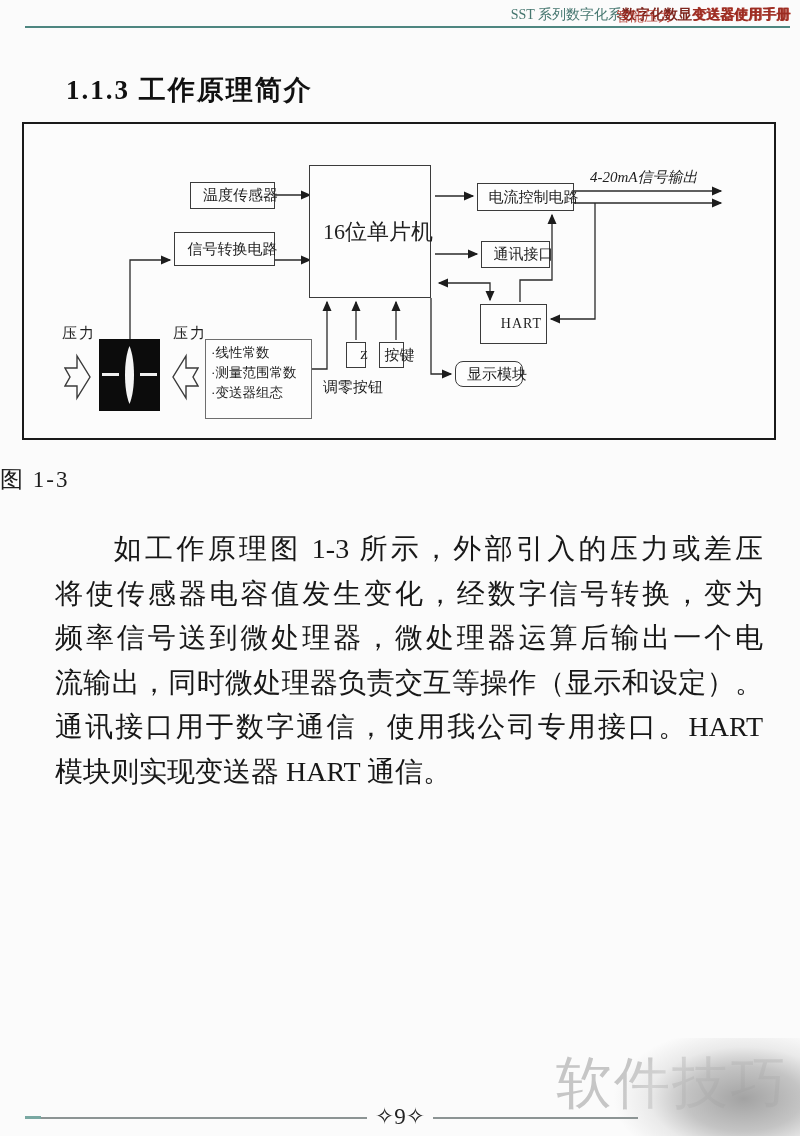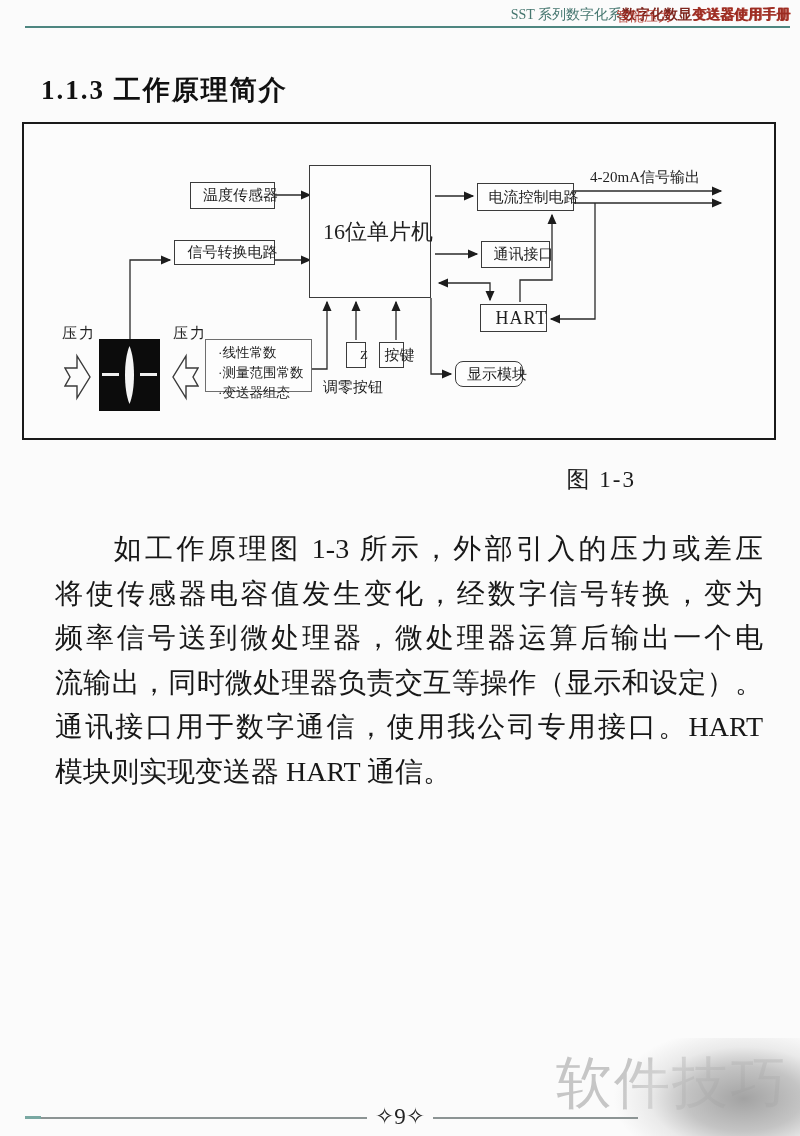--- a/index.html
+++ b/index.html
@@ -8,48 +8,48 @@
 
   
   #hdr{position:absolute;top:6px;right:10px;font-size:14px;white-space:nowrap;}
   #hdr .p1{color:#45766f;}
   #hdr .mid{position:relative;color:#7d241c;font-weight:bold;}
   #hdr .mid .over{position:absolute;left:-6px;top:1px;color:#b03327;opacity:.85;font-weight:normal;}
   #hdr .p3{color:#9b2c22;font-weight:bold;text-shadow:1px 0 0 #b5463a;}
   #hdr-rule{position:absolute;left:25px;top:26px;width:765px;height:2px;background:#4e8680;}
 
   
-  #sec-title{position:absolute;left:41px;top:72px;font-size:27px;font-weight:bold;letter-spacing:2px;color:#111;}
+  #sec-title{position:absolute;left:66px;top:72px;font-size:27px;font-weight:bold;letter-spacing:2px;color:#111;}
 
   
   #diagram{position:absolute;left:22px;top:122px;width:750px;height:314px;border:2px solid #1a1a1a;background:#fcfcfc;}
   #dsvg{position:absolute;left:0;top:0;}
   .box{position:absolute;border:1.5px solid #3b3b3b;background:#fdfdfd;display:flex;align-items:center;justify-content:center;
        font-size:15px;color:#1f1f1f;white-space:nowrap;box-sizing:border-box;padding-left:16px;}
   .dlabel{position:absolute;font-size:15px;color:#1f1f1f;white-space:nowrap;}
   #b-mcu{left:285px;top:41px;width:122px;height:133px;font-size:22px;}
   #b-temp{left:166px;top:58px;width:85px;height:27px;}
-  #b-sig{left:150px;top:116px;width:101px;height:25px;}
+  #b-sig{left:150px;top:108px;width:101px;height:34px;}
   #b-cur{left:453px;top:59px;width:97px;height:28px;text-align:center;}
   #b-comm{left:457px;top:117px;width:69px;height:27px;}
-  #b-hart{left:456px;top:180px;width:67px;height:28px;font-size:18px;letter-spacing:1px;}
+  #b-hart{left:456px;top:180px;width:67px;height:40px;font-size:14px;letter-spacing:1px;}
   #b-z{left:322px;top:218px;width:20px;height:26px;font-size:13px;}
   #b-keys{left:355px;top:218px;width:25px;height:26px;}
   #b-disp{left:431px;top:237px;width:68px;height:26px;border-radius:8px;}
-  #b-const{left:181px;top:215px;width:107px;height:53px;border:1.5px solid #6e6e6e;background:#fdfdfd;
-           position:absolute;box-sizing:border-box;padding:3px 0 0 12px;font-size:13.5px;line-height:20px;color:#1f1f1f;}
-  #lab-out{left:566px;top:44px;}
+  #b-const{left:181px;top:215px;width:107px;height:80px;border:1.5px solid #6e6e6e;background:#fdfdfd;
+           position:absolute;box-sizing:border-box;padding:3px 0 0 5px;font-size:13.5px;line-height:20px;color:#1f1f1f;}
+  #lab-out{left:566px;top:44px;font-style:italic;}
   #lab-pL{left:38px;top:200px;letter-spacing:2px;}
   #lab-pR{left:149px;top:200px;letter-spacing:2px;}
   #lab-zero{left:299px;top:254px;}
   #sensor{position:absolute;left:75px;top:215px;}
   .harrow{position:absolute;}
 
   
-  #fig-cap{position:absolute;left:0;top:464px;width:636px;text-align:right;font-size:23px;letter-spacing:2px;}
+  #fig-cap{position:absolute;left:0;top:464px;width:636px;text-align:left;font-size:23px;letter-spacing:2px;}
   #para{position:absolute;left:55px;top:527px;width:708px;font-size:28px;line-height:44.6px;color:#181818;}
   #para .ln{text-align:justify;text-align-last:justify;}
   #para .ln.first{text-indent:2.1em;}
   #para .ln.last{text-align:right;text-align-last:left;}
 
   
   #wm{position:absolute;left:556px;top:1046px;font-size:56px;color:#c6c6c6;letter-spacing:2px;white-space:nowrap;}
   #blob{position:absolute;left:598px;top:1038px;width:202px;height:98px;
         background:radial-gradient(130px 72px at 72% 62%, rgba(158,158,158,.95) 0%, rgba(186,186,186,.85) 45%, rgba(220,220,220,.55) 72%, rgba(250,250,250,0) 100%);}
 

